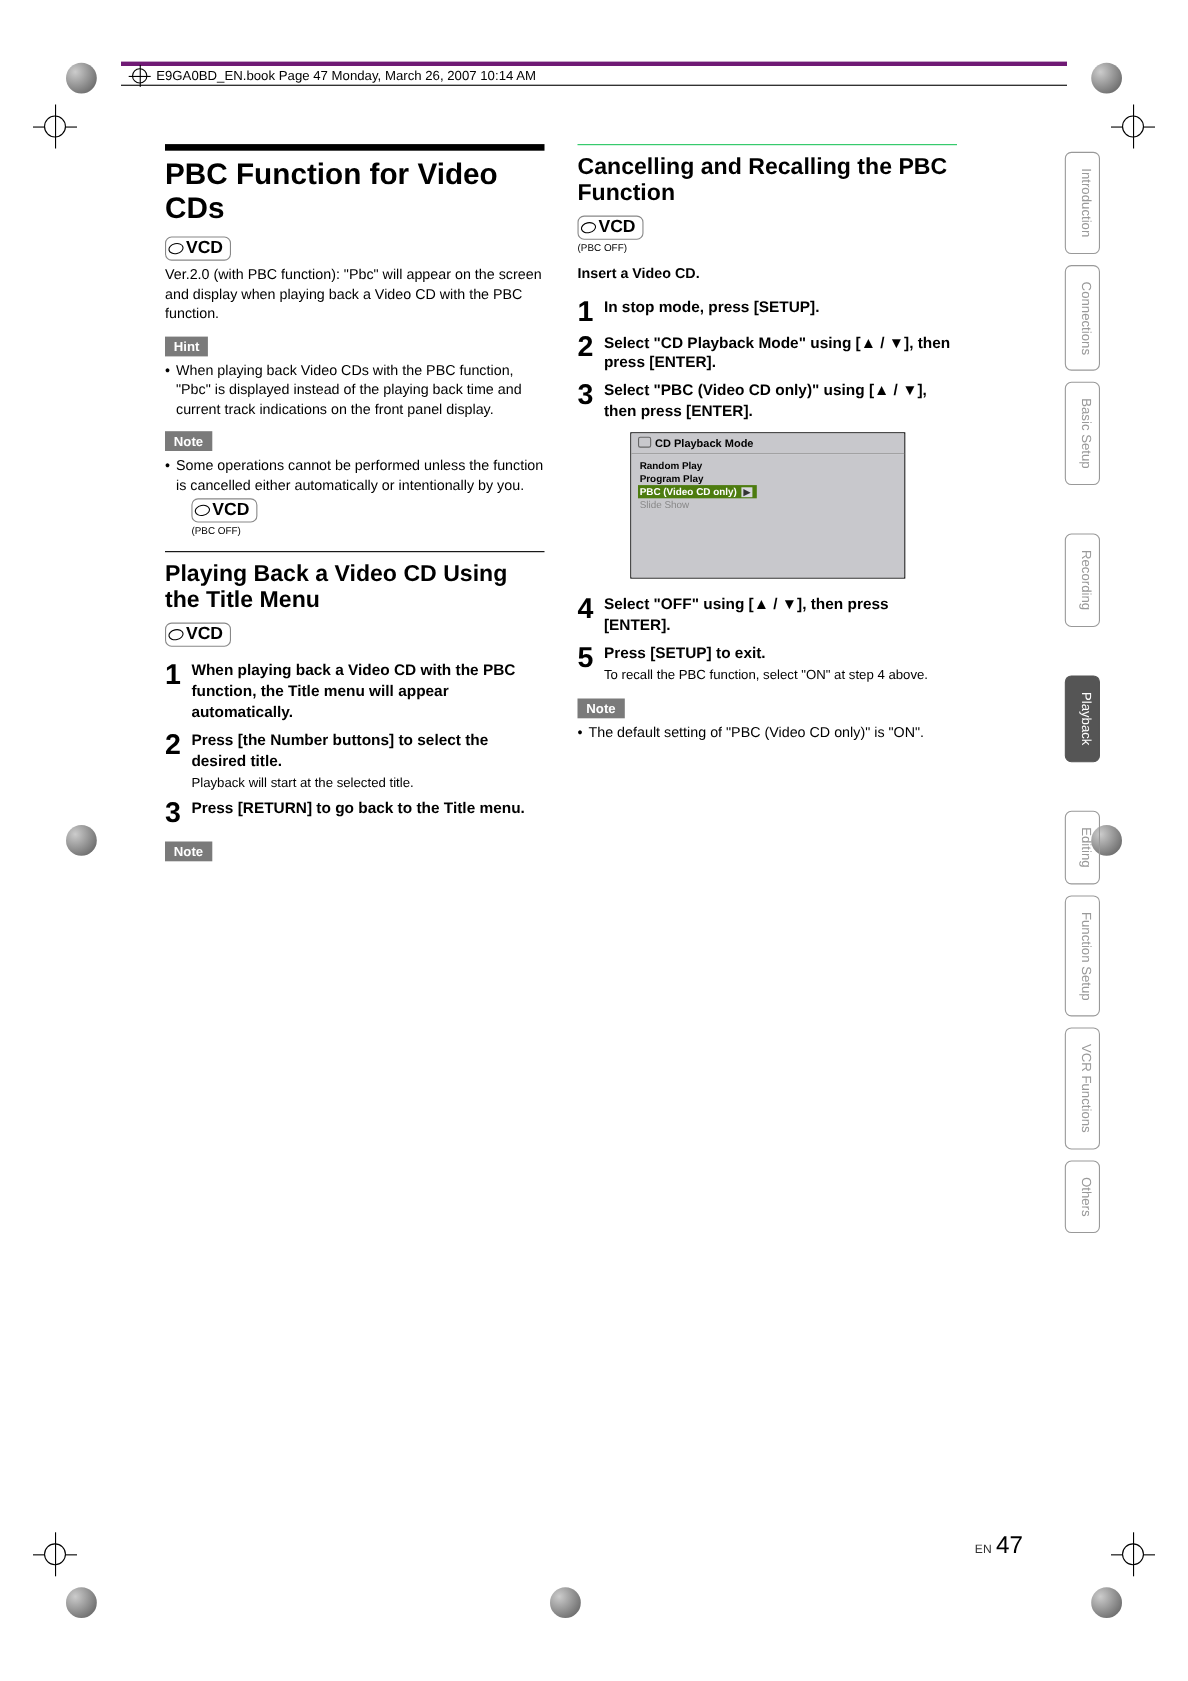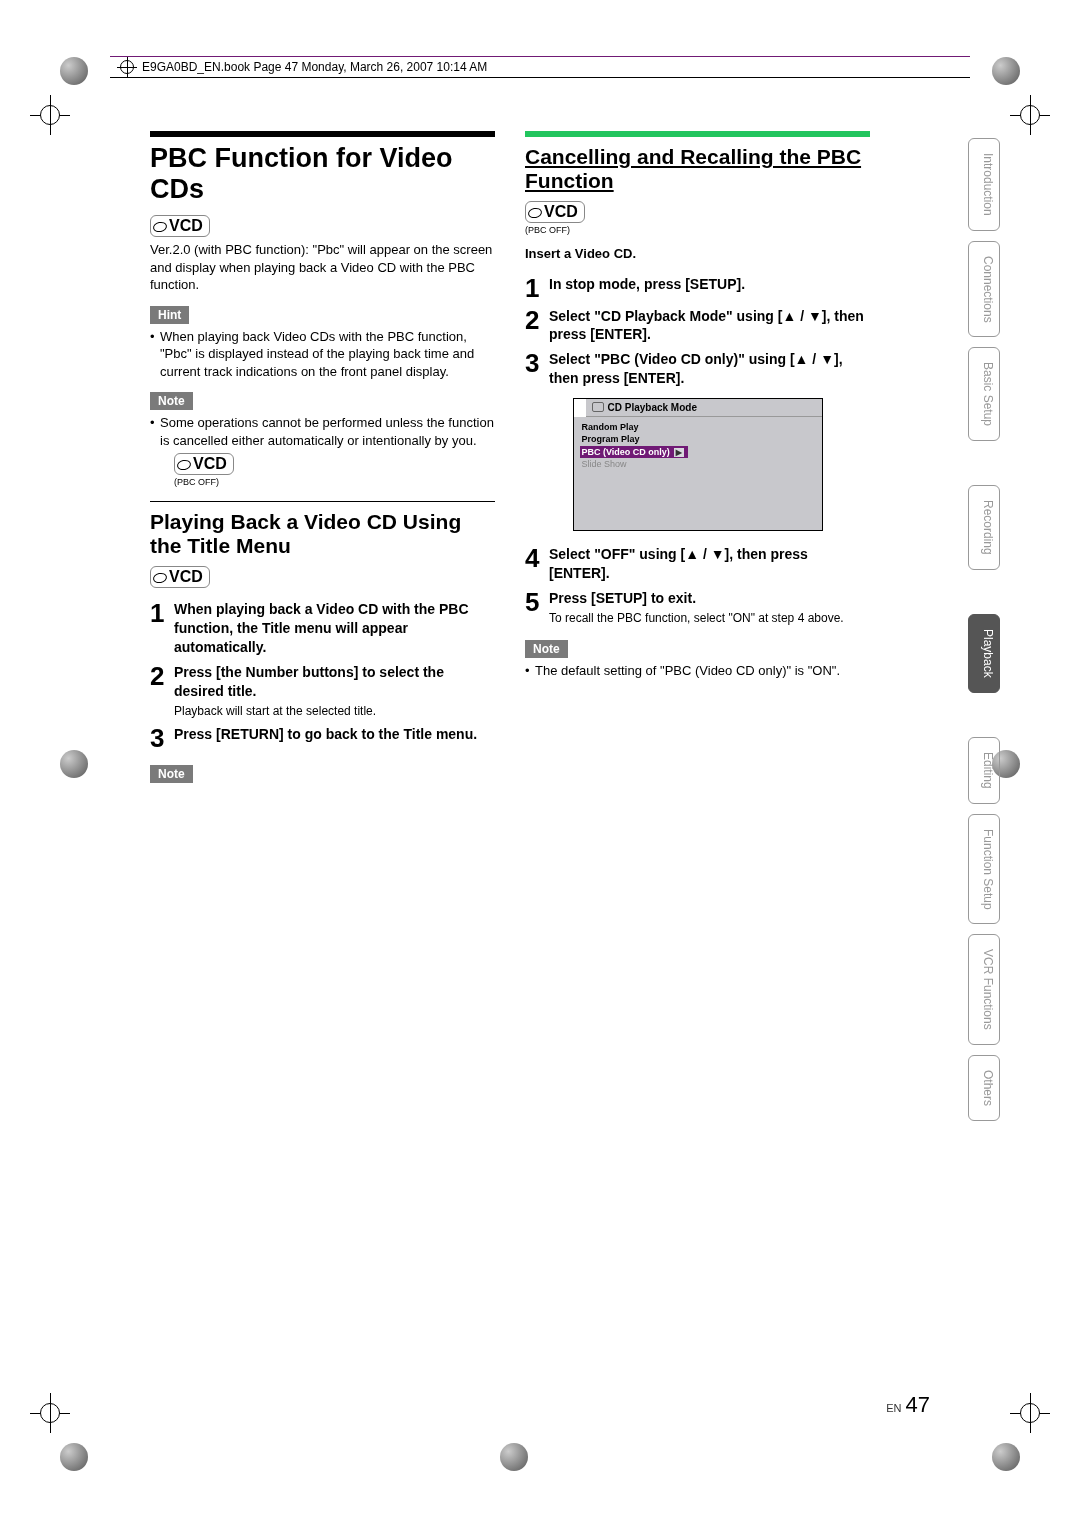--- a/index.html
+++ b/index.html
@@ -35,21 +35,21 @@
   .side-dot.t2 { top: 57px; right: 60px; }
   .side-dot.m1 { top: 750px; left: 60px; }
   .side-dot.m2 { top: 750px; right: 60px; }
   .side-dot.b1 { bottom: 57px; left: 60px; }
   .side-dot.b2 { bottom: 57px; right: 60px; }
   .side-dot.b3 { bottom: 57px; left: 500px; }
 
   .book-header {
     position: absolute;
     top: 56px; left: 110px; right: 110px;
-    border-top: 1px solid #701a75;
+    border-top: 4px solid #701a75;
     border-bottom: 1px solid #000;
     height: 22px;
     font-size: 12px;
     display: flex;
     align-items: center;
     padding: 0 10px;
   }
   .book-header .target {
     width: 14px; height: 14px; border: 1px solid #000; border-radius: 50%;
     margin-right: 8px; position: relative;
@@ -97,25 +97,25 @@
 
   .step { display: flex; margin-bottom: 6px; }
   .step .num { font-size: 26px; font-weight: bold; width: 24px; flex-shrink: 0; line-height: 1; }
   .step .txt { font-size: 14px; font-weight: bold; line-height: 1.35; }
   .step .sub { font-size: 12px; font-weight: normal; display: block; margin-top: 2px;}
 
   .menu-box {
     border: 1px solid #000; width: 250px; margin: 10px auto 14px; font-size: 11px;
     background: #fff;
   }
-  .menu-title { background: #c8c8cc; border-bottom: 1px solid #999; padding: 3px 6px; font-weight: bold; font-size: 10px; margin-left: 12px;}
+  .menu-title { background: #c8c8cc; border-bottom: 1px solid #999; padding: 3px 6px; font-weight: bold; font-size: 10px;}
   .menu-title .mini-icon { display:inline-block; width:12px; height:10px; border:1px solid #666; border-radius:2px; margin-right:4px; vertical-align:-1px;}
   .menu-body { background: #c8c8cc; padding: 4px 6px 60px; }
   .menu-item { font-size: 9px; padding: 1px 2px; font-weight: bold;}
-  .menu-item.sel { background: #701a75; color: #fff; display: inline-block; padding-right: 4px;}
+  .menu-item.sel { background: #4d7c0f; color: #fff; display: inline-block; padding-right: 4px;}
   .menu-item.dim { color: #888; font-weight: normal;}
   .menu-item .arr { margin-left: 4px; background:#d8d8dd; color:#333; padding:0 2px; font-size:8px;}
 
   .side-tabs {
     position: absolute; right: 80px; top: 138px; width: 32px;
     display: flex; flex-direction: column; gap: 10px;
   }
   .tab {
     writing-mode: vertical-rl;
     border: 1px solid #999; border-radius: 6px; font-size: 12px;
@@ -196,21 +196,21 @@
     </div>
     <div class="step">
       <div class="num">3</div>
       <div class="txt">Press [RETURN] to go back to the Title menu.</div>
     </div>
 
     <div class="label-tab">Note</div>
   </div>
 
   <div class="col">
-    <h2 class="sub-title" style="border-top:6px solid #22c55e; margin-top:0;text-decoration:underline;">Cancelling and Recalling the PBC Function</h2>
+    <h2 class="sub-title" style="border-top:1px solid #22c55e; margin-top:0;">Cancelling and Recalling the PBC Function</h2>
     <span class="disc-icon"><span class="oval"></span><span>VCD</span></span>
     <div class="disc-caption">(PBC OFF)</div>
 
     <p class="body" style="font-weight:bold; margin:10px 0 12px;">Insert a Video CD.</p>
 
     <div class="step">
       <div class="num">1</div>
         <div class="txt">In stop mode, press [SETUP].</div>
     </div>
     <div class="step">

